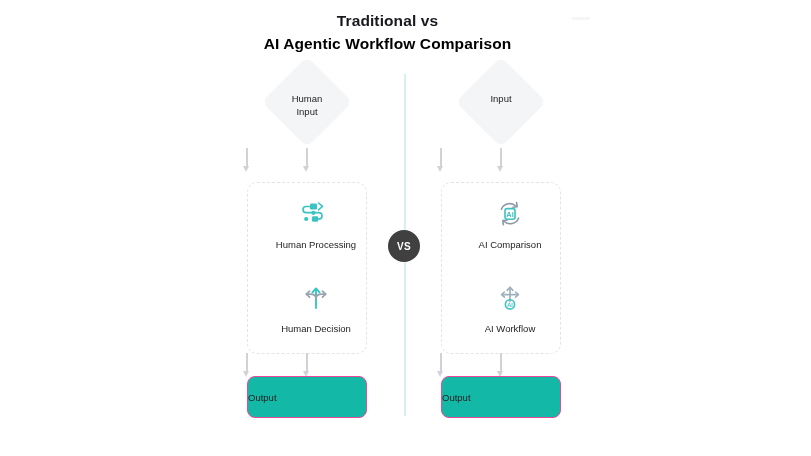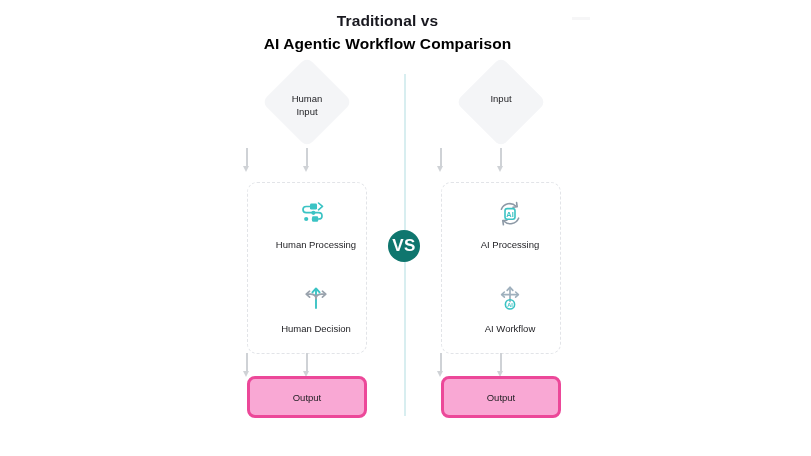--- a/index.html
+++ b/index.html
@@ -59,23 +59,23 @@
     background: #d8eef0;
   }
 
   .vs-badge {
     position: absolute;
     left: 388px;
     top: 230px;
     width: 32px;
     height: 32px;
     border-radius: 50%;
-    background: #0f766e;
+    background: #404040;
     color: #ffffff;
-    font-size: 17px;
+    font-size: 10px;
     font-weight: bold;
     display: flex;
     align-items: center;
     justify-content: center;
     letter-spacing: 0.4px;
     z-index: 5;
   }
 
   
   .column {
@@ -182,27 +182,26 @@
     line-height: 12px;
   }
 
   
   .output-box {
     position: absolute;
     top: 376px;
     left: 60px;
     width: 120px;
     height: 42px;
-    background: #f9a8d4;
-    border: 3px solid #ec4899;
+    background: #14b8a6;
+    border: 1px solid #ec4899;
     border-radius: 8px;
     box-sizing: border-box;
     display: flex;
     align-items: center;
-    justify-content: center;
   }
   .output-label {
     font-size: 9.5px;
     color: #1d1d21;
   }
 
   .faint-mark {
     position: absolute;
     left: 572px;
     top: 17px;
@@ -325,21 +324,21 @@
         <div class="node-icon">
           <svg width="30" height="28" viewBox="0 0 30 28" fill="none">
             <path d="M6.4 9.2 A9 9 0 0 1 21 6.2" stroke="#8d99a6" stroke-width="1.6" stroke-linecap="round" fill="none"></path>
             <path d="M21.6 2.6 L22.2 6.8 L18 7.2" stroke="#8d99a6" stroke-width="1.6" stroke-linecap="round" stroke-linejoin="round" fill="none"></path>
             <path d="M23.6 18.2 A9 9 0 0 1 9 21.2" stroke="#8d99a6" stroke-width="1.6" stroke-linecap="round" fill="none"></path>
             <path d="M8.4 24.8 L7.8 20.6 L12 20.2" stroke="#8d99a6" stroke-width="1.6" stroke-linecap="round" stroke-linejoin="round" fill="none"></path>
             <rect x="10" y="8.6" width="10" height="10.6" rx="2.2" stroke="#3bc3c4" stroke-width="1.6" fill="none"></rect>
             <text x="15" y="16.6" font-family="'Liberation Sans',sans-serif" font-size="7.4" font-weight="bold" fill="#3bc3c4" text-anchor="middle">AI</text>
           </svg>
         </div>
-        <div class="node-label">AI Processing</div>
+        <div class="node-label">AI Comparison</div>
       </div>
 
       <div class="node n2">
         <div class="node-icon">
           <svg width="30" height="28" viewBox="0 0 30 28" fill="none">
             <path d="M15 17.5 V3.6" stroke="#9fb0bd" stroke-width="1.7" stroke-linecap="round"></path>
             <path d="M12.2 6.4 L15 3.2 L17.8 6.4" stroke="#9fb0bd" stroke-width="1.7" stroke-linecap="round" stroke-linejoin="round" fill="none"></path>
             <path d="M15 10.6 H7.2" stroke="#9fb0bd" stroke-width="1.6" stroke-linecap="round"></path>
             <path d="M9.4 8 L6.6 10.6 L9.4 13.2" stroke="#9fb0bd" stroke-width="1.6" stroke-linecap="round" stroke-linejoin="round" fill="none"></path>
             <path d="M15 10.6 H22.8" stroke="#9fb0bd" stroke-width="1.6" stroke-linecap="round"></path>

